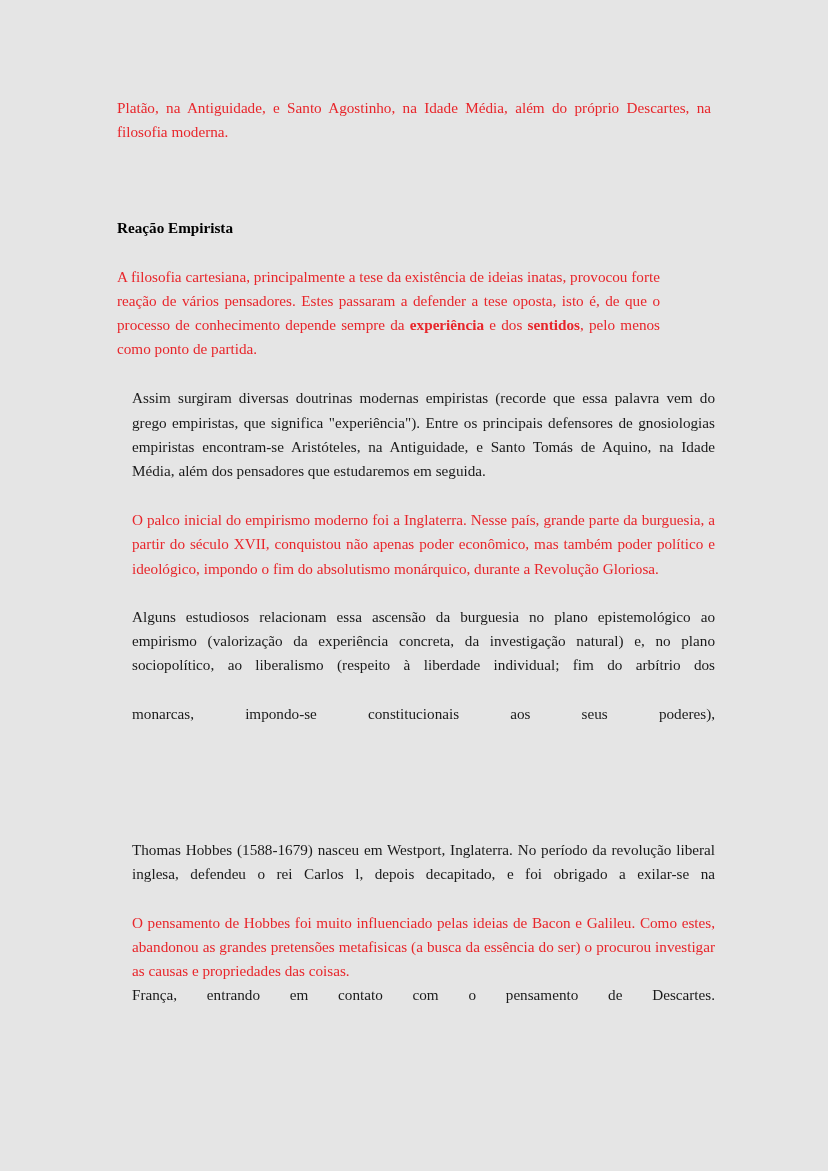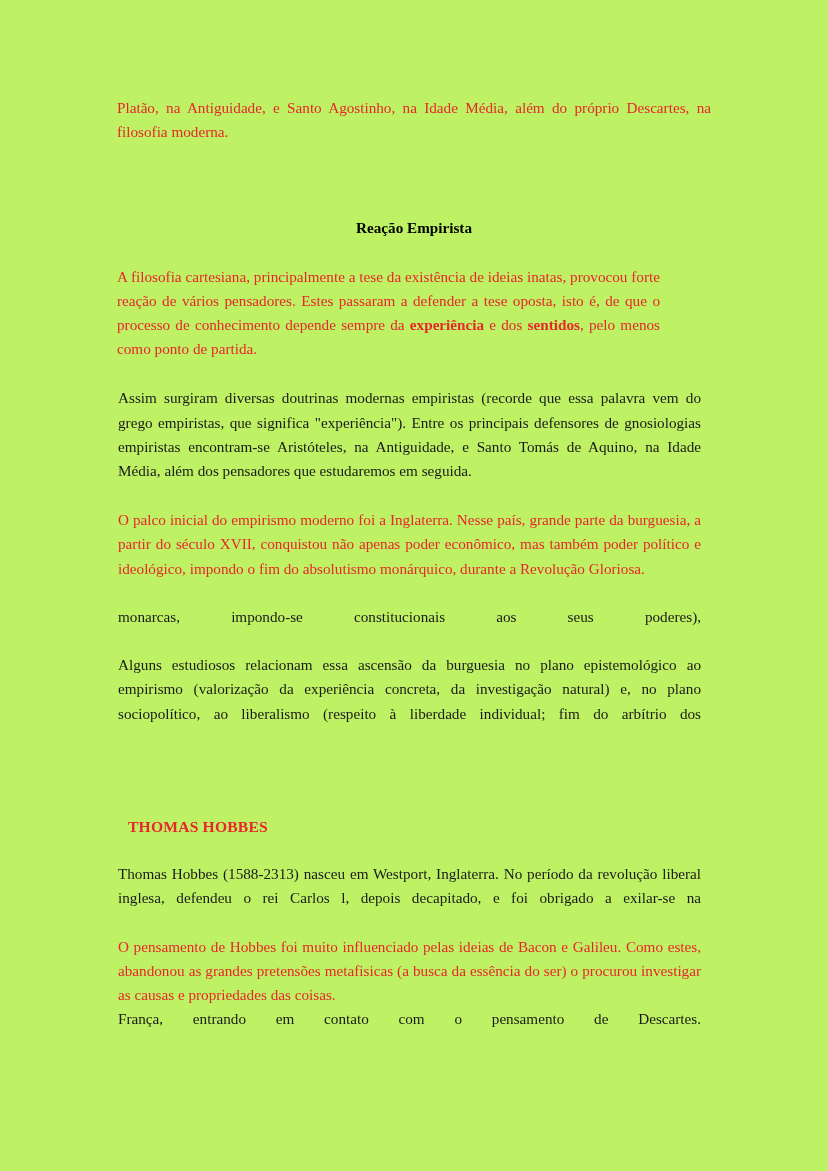--- a/index.html
+++ b/index.html
@@ -8,21 +8,21 @@
     background: #ffffff;
   }
   body {
     font-family: "Liberation Serif", "DejaVu Serif", serif;
     color: #000000;
   }
   .page {
     position: relative;
     width: 828px;
     height: 1171px;
-    background: #bef264;
+    background: #e5e5e5;
     overflow: hidden;
   }
   .content {
     position: absolute;
     left: 117px;
     top: 96px;
     width: 594px;
   }
 
   
@@ -35,39 +35,39 @@
     hyphens: none;
   }
   .red   { color: #e8262b; }
   .black { color: #1a1a1a; }
 
   
   .flush { margin-left: 0; width: 594px; }
 
   
   .body-block {
-    margin-left: 1px;
+    margin-left: 15px;
     width: 583px;
   }
 
   
   .quote-block {
     width: 543px;
   }
 
   b, strong { font-weight: bold; }
 
   
   .h-sub {
     font-size: 15.2px;
     font-weight: bold;
     line-height: 24.2px;
     color: #000000;
     margin: 0;
-    text-align: center;
+    text-align: left;
   }
   .h-red {
     font-size: 15.6px;
     font-weight: bold;
     line-height: 24.2px;
     color: #e8262b;
     margin: 0 0 0 11px;
     text-align: left;
     letter-spacing: 0.2px;
   }
@@ -112,33 +112,32 @@
 
     <p class="para black body-block">Assim surgiram diversas doutrinas modernas empiristas (recorde que essa palavra vem do grego empiristas, que significa "experiência"). Entre os principais defensores de gnosiologias empiristas encontram-se Aristóteles, na Antiguidade, e Santo Tomás de Aquino, na Idade Média, além dos pensadores que estudaremos em seguida.</p>
 
     <div class="sp-d"></div>
 
     <p class="para red body-block">O palco inicial do empirismo moderno foi a Inglaterra. Nesse país, grande parte da burguesia, a partir do século XVII, conquistou não apenas poder econômico, mas também poder político e ideológico, impondo o fim do absolutismo monárquico, durante a Revolução Gloriosa.</p>
 
     <div class="sp-e"></div>
 
     <div class="body-block">
+      <p class="para black force-justify">Alguns estudiosos relacionam essa ascensão da burguesia no plano epistemológico ao empirismo (valorização da experiência concreta, da investigação natural) e, no plano sociopolítico, ao liberalismo (respeito à liberdade individual; fim do arbítrio dos</p>
       <p class="para black force-justify">monarcas, impondo-se constitucionais aos seus poderes),</p>
-      <p class="para black force-justify">Alguns estudiosos relacionam essa ascensão da burguesia no plano epistemológico ao empirismo (valorização da experiência concreta, da investigação natural) e, no plano sociopolítico, ao liberalismo (respeito à liberdade individual; fim do arbítrio dos</p>
     </div>
 
     <div class="sp-f"></div>
 
 
     <div class="sp-g"></div>
 
-    <h2 class="h-red">THOMAS HOBBES</h2>
 
     <div class="sp-h"></div>
 
     <div class="body-block">
-      <p class="para black force-justify">Thomas Hobbes (1588-2313) nasceu em Westport, Inglaterra. No período da revolução liberal inglesa, defendeu o rei Carlos l, depois decapitado, e foi obrigado a exilar-se na</p>
+      <p class="para black force-justify">Thomas Hobbes (1588-1679) nasceu em Westport, Inglaterra. No período da revolução liberal inglesa, defendeu o rei Carlos l, depois decapitado, e foi obrigado a exilar-se na</p>
       <p class="para red">O pensamento de Hobbes foi muito influenciado pelas ideias de Bacon e Galileu. Como estes, abandonou as grandes pretensões metafisicas (a busca da essência do ser) o procurou investigar as causas e propriedades das coisas.</p>
       <p class="para black force-justify">França, entrando em contato com o pensamento de Descartes.</p>
     </div>
 
   </div>
 </div>
 
 </body></html>

